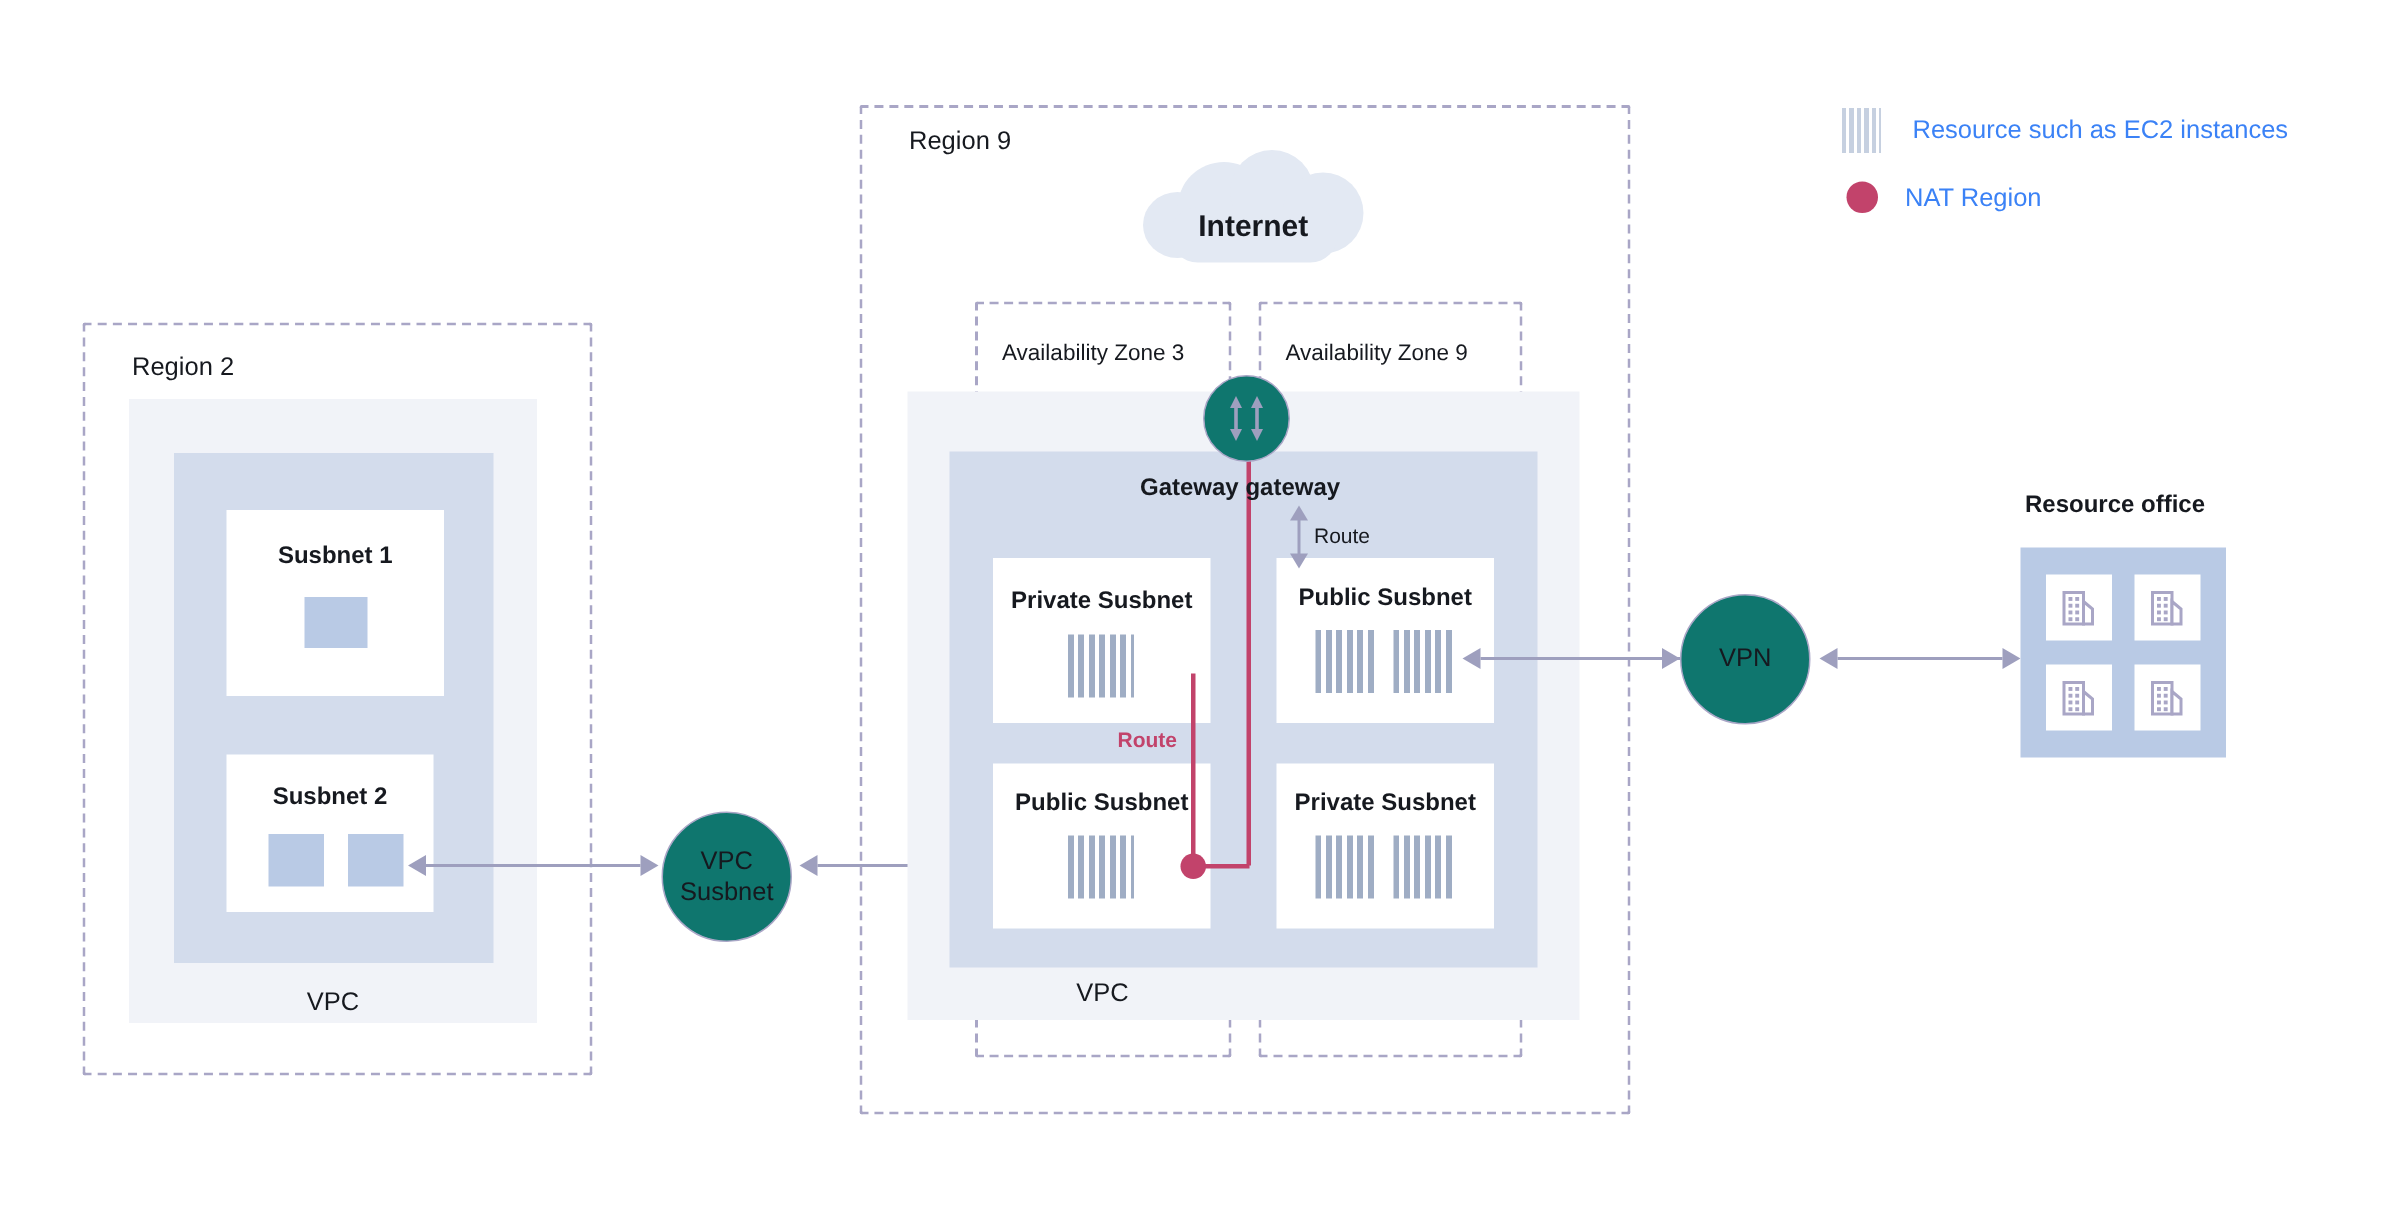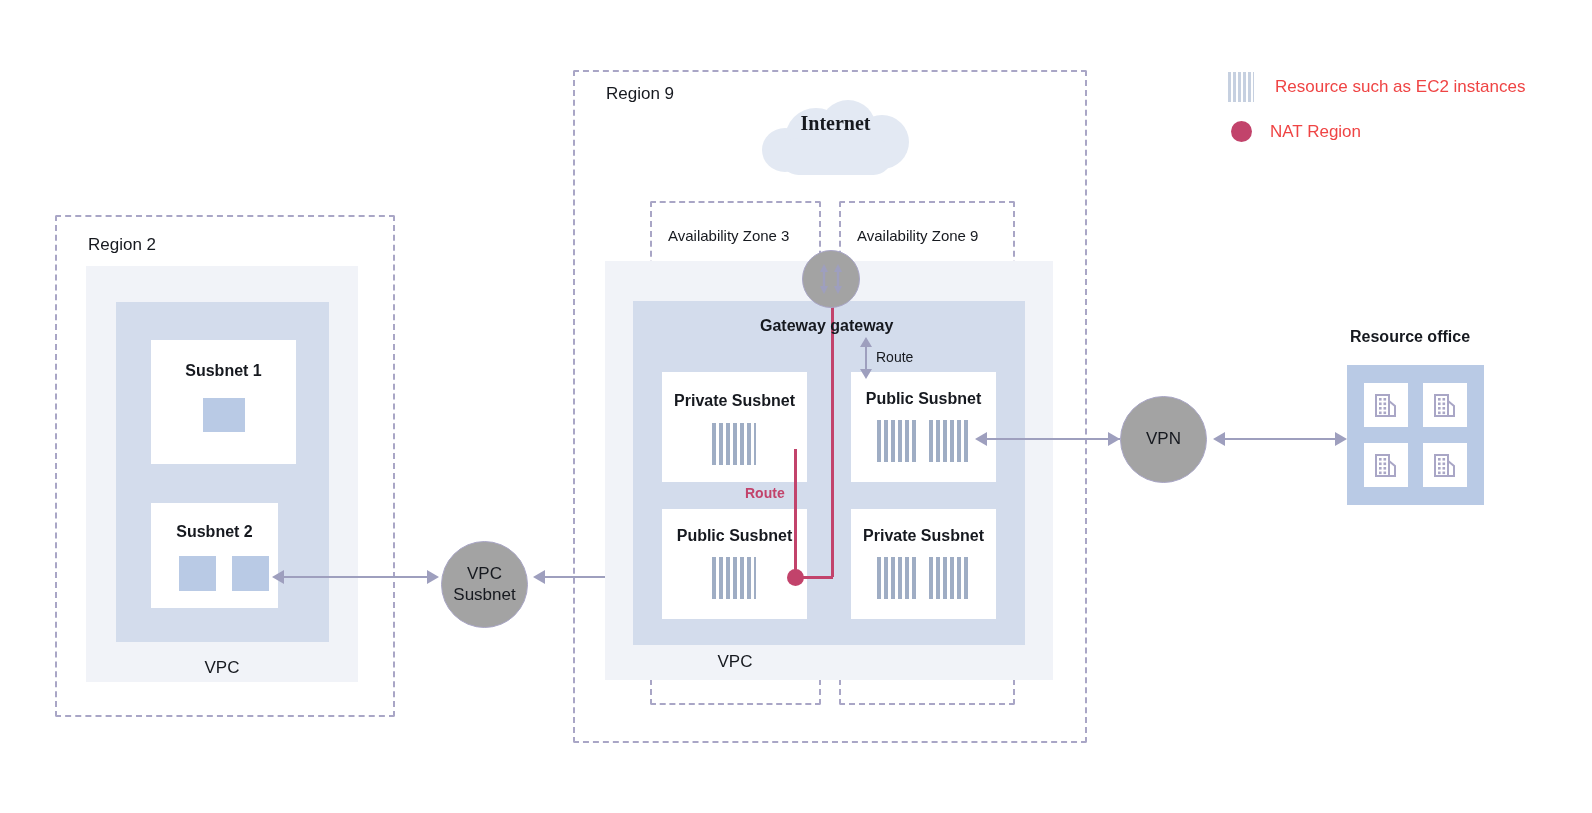--- a/index.html
+++ b/index.html
@@ -15,21 +15,21 @@
   .subnet-box{position:absolute;background:#ffffff;}
   .subnet-title{position:absolute;width:100%;text-align:center;font-size:16px;font-weight:bold;color:#16191f;}
   .vpc-caption{position:absolute;width:100%;text-align:center;font-size:17px;color:#16191f;}
 
   
   .res{position:absolute;
        background:repeating-linear-gradient(to right,#9fadc4 0 4px,#ffffff 4px 7px);}
   .solid-res{position:absolute;background:#b9cae5;}
 
   
-  .circle{position:absolute;border:1.6px solid #a9a6c6;border-radius:50%;background:#a3a3a3;
+  .circle{position:absolute;border:1.6px solid #a9a6c6;border-radius:50%;background:#0f766e;
           display:flex;align-items:center;justify-content:center;text-align:center;
           font-size:17px;line-height:1.18;color:#16191f;}
 
   
   .cloud{position:absolute;}
   .cloud .puff{position:absolute;background:#e3e9f3;border-radius:50%;}
   .cloud .label{position:absolute;width:100%;text-align:center;font-size:20px;font-weight:bold;color:#16191f;z-index:3;}
 
   
   .hline{position:absolute;height:2px;background:#9e9fbe;}
@@ -55,39 +55,39 @@
   .office-title{position:absolute;font-size:16px;font-weight:bold;color:#16191f;white-space:nowrap;}
   .office-box{position:absolute;background:#b9cae5;}
   .office-tile{position:absolute;background:#ffffff;display:flex;align-items:center;justify-content:center;}
 
   
   .legend{position:absolute;}
   .legend-row{position:absolute;display:flex;align-items:center;}
   .legend-swatch-res{width:26px;height:30px;
        background:repeating-linear-gradient(to right,#c6d0e0 0 3px,#ffffff 3px 5px);}
   .legend-swatch-nat{width:21px;height:21px;border-radius:50%;background:#c2436b;margin-left:3px;}
-  .legend-text{font-size:17px;color:#ef4444;white-space:nowrap;margin-left:21px;}
+  .legend-text{font-size:17px;color:#3b82f6;white-space:nowrap;margin-left:21px;}
 </style>
 </head>
 <body>
 
 <div class="stage">
 
   <div class="dashed-region" style="left:55px;top:215px;width:336px;height:498px;"></div>
   <div class="region-label" style="left:88px;top:235px;">Region 2</div>
 
   <div class="vpc-outer" style="left:86px;top:266px;width:272px;height:416px;"></div>
   <div class="vpc-inner" style="left:116px;top:302px;width:213px;height:340px;"></div>
 
   <div class="subnet-box" style="left:151px;top:340px;width:145px;height:124px;">
     <div class="subnet-title" style="top:22px;">Susbnet 1</div>
     <div class="solid-res" style="left:52px;top:58px;width:42px;height:34px;"></div>
   </div>
 
-  <div class="subnet-box" style="left:151px;top:503px;width:127px;height:105px;">
+  <div class="subnet-box" style="left:151px;top:503px;width:138px;height:105px;">
     <div class="subnet-title" style="top:20px;">Susbnet 2</div>
     <div class="solid-res" style="left:28px;top:53px;width:37px;height:35px;"></div>
     <div class="solid-res" style="left:81px;top:53px;width:37px;height:35px;"></div>
   </div>
 
   <div class="vpc-caption" style="left:86px;top:658px;width:272px;">VPC</div>
 
   <div class="arrow left" style="left:272px;top:570px;"></div>
   <div class="hline" style="left:284px;top:576px;width:143px;"></div>
   <div class="arrow right" style="left:427px;top:570px;"></div>
@@ -105,21 +105,21 @@
 
   <div class="dashed-region" style="left:573px;top:70px;width:510px;height:669px;"></div>
   <div class="region-label" style="left:606px;top:84px;">Region 9</div>
 
   <div class="cloud" style="left:762px;top:100px;width:147px;height:75px;">
     <div class="puff" style="left:0px;top:28px;width:46px;height:44px;"></div>
     <div class="puff" style="left:23px;top:8px;width:62px;height:62px;"></div>
     <div class="puff" style="left:58px;top:0px;width:56px;height:56px;"></div>
     <div class="puff" style="left:93px;top:15px;width:54px;height:54px;"></div>
     <div class="puff" style="left:18px;top:38px;width:112px;height:37px;border-radius:20px;"></div>
-    <div class="label" style="top:12px;font-family:Liberation Serif, serif;">Internet</div>
+    <div class="label" style="top:40px;">Internet</div>
   </div>
 
   <div class="dashed-region" style="left:650px;top:201px;width:167px;height:500px;"></div>
   <div class="region-label" style="left:668px;top:227px;font-size:15px;">Availability Zone 3</div>
 
   <div class="dashed-region" style="left:839px;top:201px;width:172px;height:500px;"></div>
   <div class="region-label" style="left:857px;top:227px;font-size:15px;">Availability Zone 9</div>
 
   <div class="vpc-outer" style="left:605px;top:261px;width:448px;height:419px;"></div>
   <div class="vpc-inner" style="left:633px;top:301px;width:392px;height:344px;"></div>

